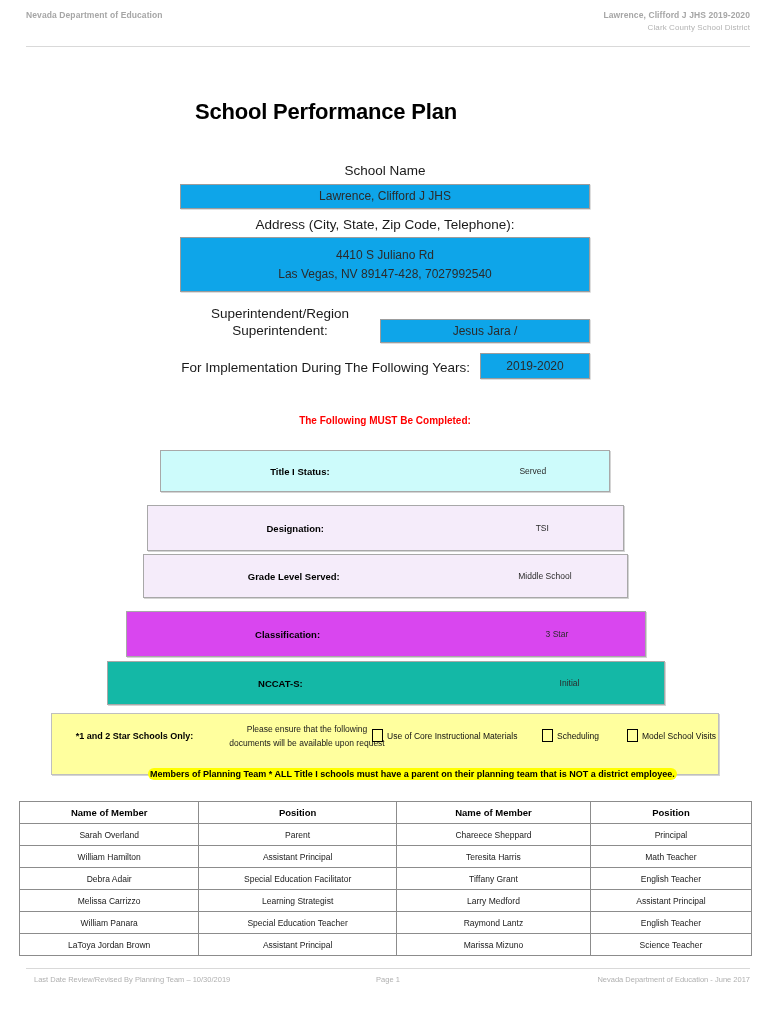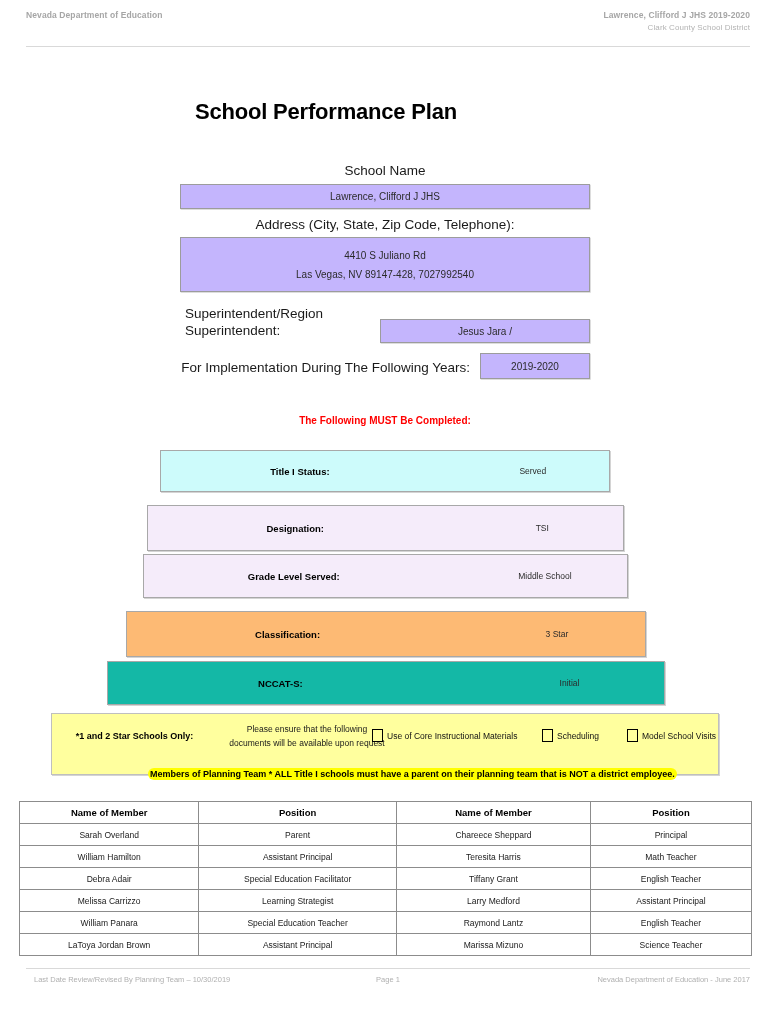--- a/index.html
+++ b/index.html
@@ -79,44 +79,44 @@
     width: 770px;
     left: 0;
     text-align: center;
     font-size: 13.5px;
     color: #1a1a1a;
   }
   .boxed {
     position: absolute;
     border: 1px solid #9c9c9c;
     box-shadow: 0.7px 0.7px 0 #cfcfcf;
-    background: #c4b5fd;
+    background: #0ea5e9;
     box-sizing: border-box;
     display: flex;
     flex-direction: column;
     align-items: center;
     justify-content: center;
-    font-size: 10px;
+    font-size: 12px;
     color: #2b2b2b;
   }
   .boxed .val-line { line-height: 19px; }
 
   #school-name-label { top: 163px; }
   #school-name-box {
     left: 180px; top: 184px; width: 410px; height: 25px;
   }
   #address-label { top: 217px; }
   #address-box {
     left: 180px; top: 237px; width: 410px; height: 55px;
   }
 
   #supt-label {
     position: absolute;
     left: 185px; top: 305px; width: 190px;
-    text-align: left;
+    text-align: center;
     font-size: 13.5px;
     line-height: 17px;
     color: #1a1a1a;
   }
   #supt-box {
     left: 380px; top: 319px; width: 210px; height: 24px;
   }
   #impl-label {
     position: absolute;
     left: 150px; top: 360px; width: 320px;
@@ -308,21 +308,21 @@
   <div class="bar-value">Served</div>
 </div>
 <div class="bar" id="bar-design" style="background: rgb(245, 236, 250);">
   <div class="bar-label">Designation:</div>
   <div class="bar-value">TSI</div>
 </div>
 <div class="bar" id="bar-grade" style="background: rgb(245, 236, 250);">
   <div class="bar-label">Grade Level Served:</div>
   <div class="bar-value">Middle School</div>
 </div>
-<div class="bar" id="bar-class" style="background: #fdba74;">
+<div class="bar" id="bar-class" style="background: #d946ef;">
   <div class="bar-label">Classification:</div>
   <div class="bar-value">3 Star</div>
 </div>
 <div class="bar" id="bar-nccat" style="background: #14b8a6;">
   <div class="bar-label">NCCAT-S:</div>
   <div class="bar-value">Initial</div>
 </div>
 
 <div id="star-row" style="background: rgb(255, 255, 158);">
   <div id="star-only-label">*1 and 2 Star Schools Only:</div>

